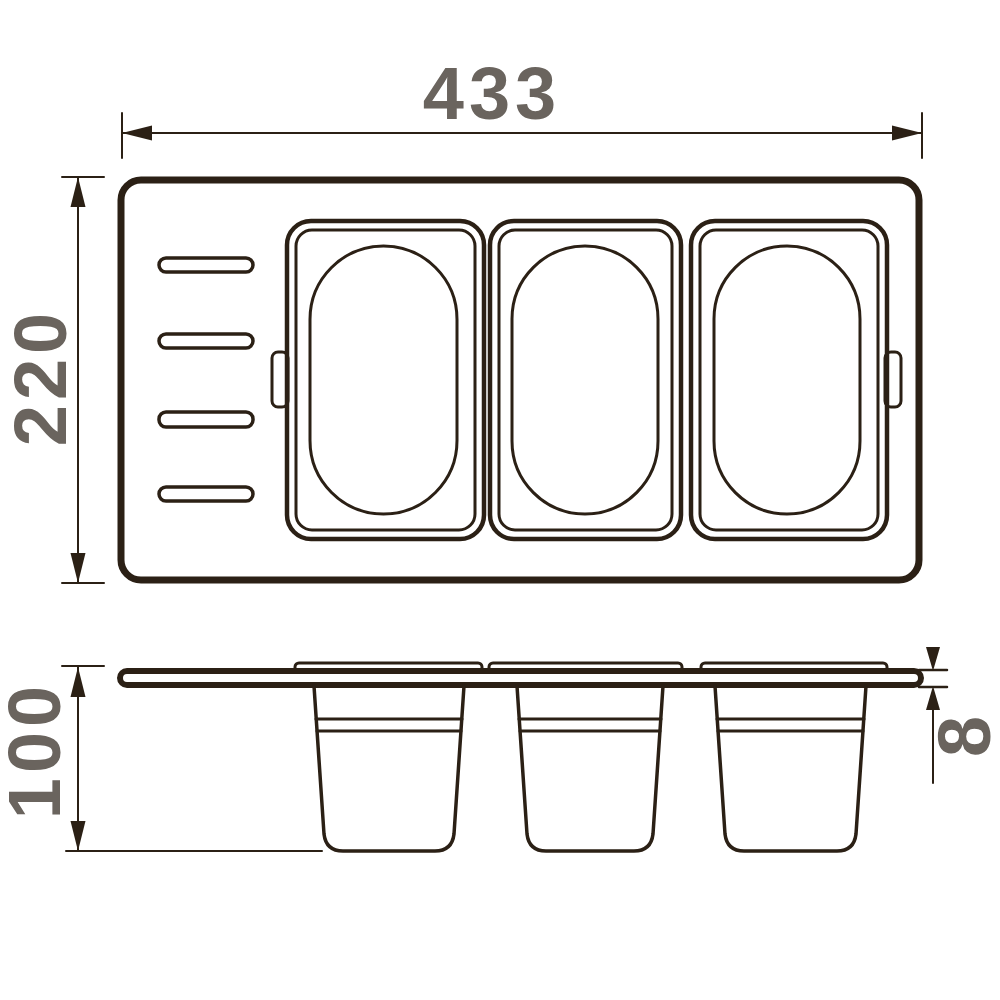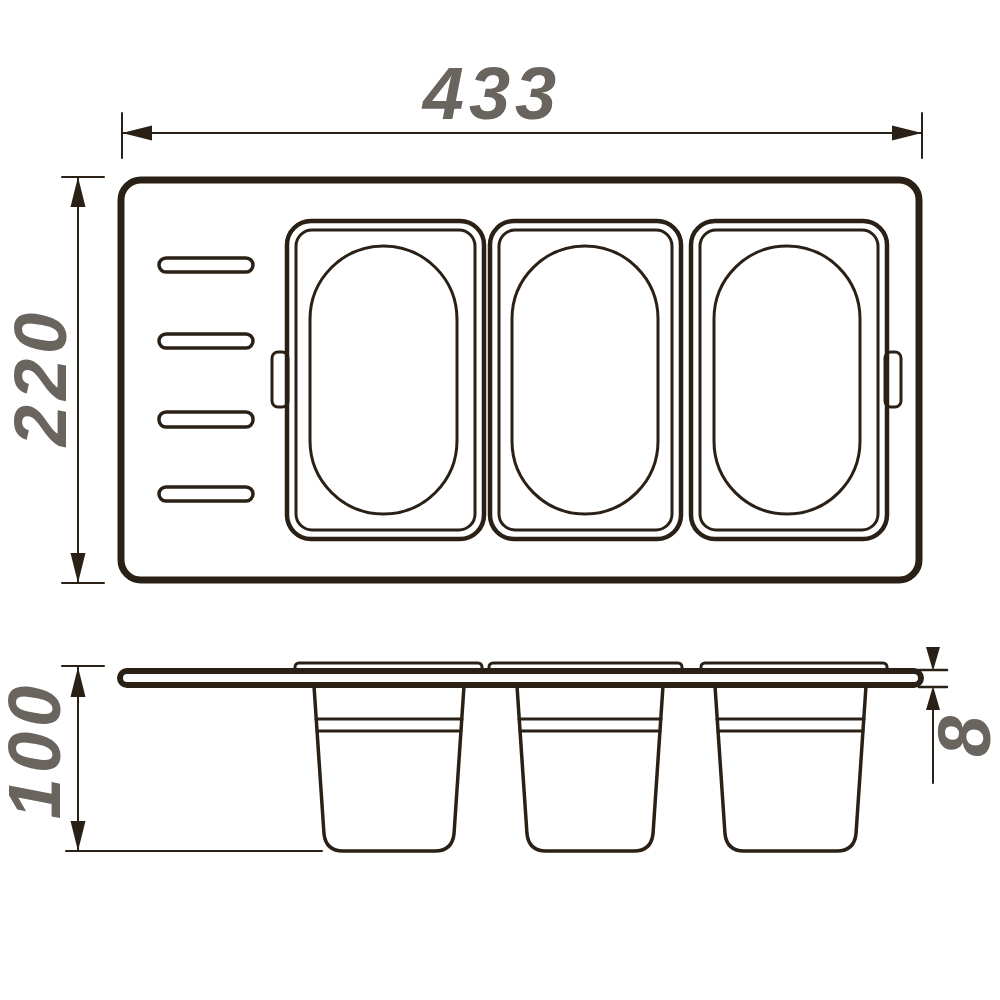--- a/index.html
+++ b/index.html
@@ -6,21 +6,20 @@
     margin: 0;
     padding: 0;
     background: var(--background, #ffffff);
   }
   .canvas {
     position: relative;
     width: 1000px;
     height: 1000px;
     background: var(--background, #ffffff);
     font-family: "Liberation Sans", sans-serif;
-    font-style: italic;
   }
   svg { display: block; }
   .ln {
     stroke: var(--line, #2b2015);
     fill: none;
     stroke-linecap: round;
     stroke-linejoin: round;
   }
   .fill { fill: var(--line, #2b2015); stroke: none; }
   .w7   { stroke-width: 7; }

